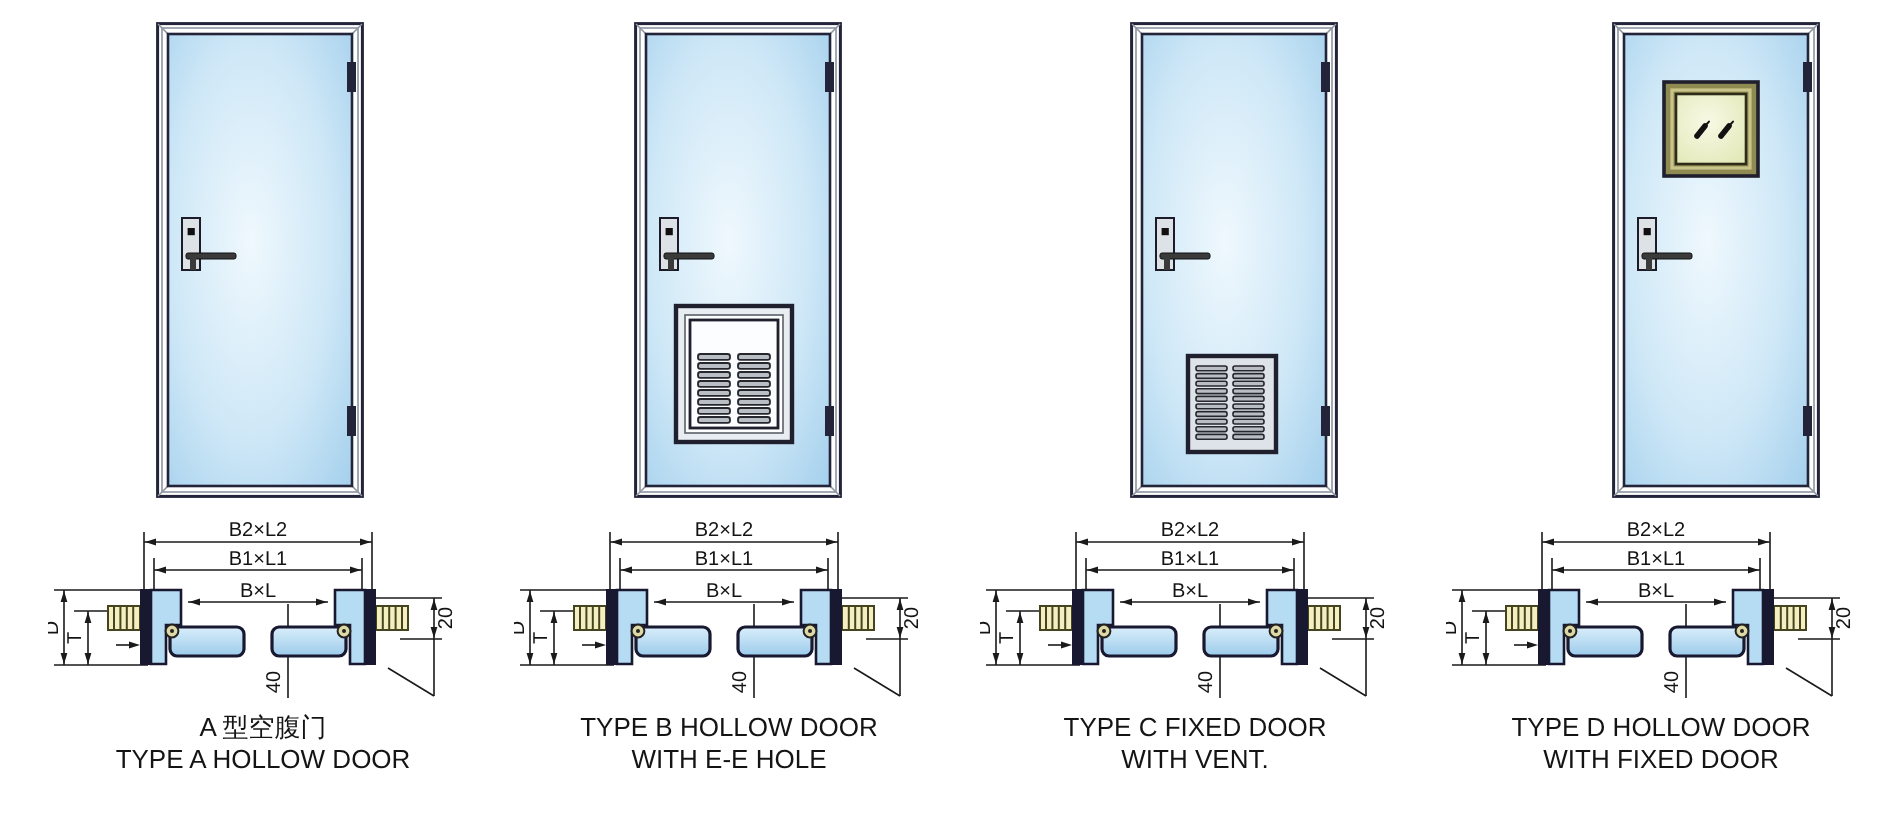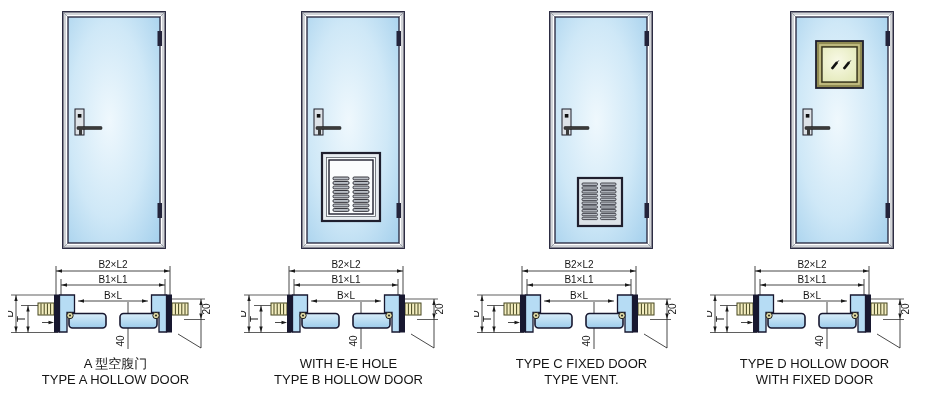--- a/index.html
+++ b/index.html
@@ -1,18 +1,18 @@
 <!DOCTYPE html>
 <html><head>
 <meta charset="utf-8">
 <style>
   html,body{margin:0;padding:0;background:#ffffff;}
   #stage{position:relative;width:946px;height:410px;background:#fff;overflow:hidden;
          font-family:"Liberation Sans",sans-serif;color:#141414;}
-  .col{position:absolute;top:0;height:410px;}
+  .col{position:absolute;top:0;height:410px;margin-left:16px;}
   .door-slot,.section-slot,.labels{position:absolute;}
   .door-slot{top:11px;}
   .section-slot{top:255px;}
   .labels{top:356px;width:237px;text-align:center;}
   .labels p{margin:0;font-size:13px;line-height:15.5px;color:#141414;white-space:nowrap;}
   svg text{font-family:"Liberation Sans",sans-serif;fill:#141414;}
   svg .dim{font-size:10px;}
 </style>
 </head>
 <body>
@@ -410,22 +410,22 @@
       <text class="dim" x="105" y="27.5" text-anchor="middle">B1×L1</text>
       <text class="dim" x="105" y="43.5" text-anchor="middle">B×L</text>
       <text class="dim" transform="translate(5,59) rotate(-90)" text-anchor="middle">D</text>
       <text class="dim" transform="translate(16.5,64) rotate(-90)" text-anchor="middle">T</text>
       <text class="dim" transform="translate(116,86) rotate(-90)" text-anchor="middle">40</text>
       <text class="dim" transform="translate(202,54) rotate(-90)" text-anchor="middle">20</text>
     </g>
   </svg>
 </div>
     <div class="labels" style="left:-6px">
+      <p>TYPE B HOLLOW DOOR</p>
       <p>WITH E-E HOLE</p>
-      <p>TYPE B HOLLOW DOOR</p>
     </div>
   </div>
 
   <div class="col" style="left:473px;width:237px">
     <div class="door-slot" style="left:76px">
   <svg width="104" height="238" viewBox="0 0 104 238">
     <defs>
       <radialGradient id="gPanel" cx="45%" cy="46%" r="78%">
         <stop offset="0%" stop-color="#eff8fd"></stop>
         <stop offset="55%" stop-color="#cfe8f7"></stop>
@@ -612,21 +612,21 @@
       <text class="dim" x="105" y="43.5" text-anchor="middle">B×L</text>
       <text class="dim" transform="translate(5,59) rotate(-90)" text-anchor="middle">D</text>
       <text class="dim" transform="translate(16.5,64) rotate(-90)" text-anchor="middle">T</text>
       <text class="dim" transform="translate(116,86) rotate(-90)" text-anchor="middle">40</text>
       <text class="dim" transform="translate(202,54) rotate(-90)" text-anchor="middle">20</text>
     </g>
   </svg>
 </div>
     <div class="labels" style="left:-10px">
       <p>TYPE C FIXED DOOR</p>
-      <p>TYPE VENT.</p>
+      <p>WITH VENT.</p>
     </div>
   </div>
 
   <div class="col" style="left:710px;width:236px">
     <div class="door-slot" style="left:80px">
   <svg width="104" height="238" viewBox="0 0 104 238">
     <defs>
       <radialGradient id="gPanel" cx="45%" cy="46%" r="78%">
         <stop offset="0%" stop-color="#eff8fd"></stop>
         <stop offset="55%" stop-color="#cfe8f7"></stop>

